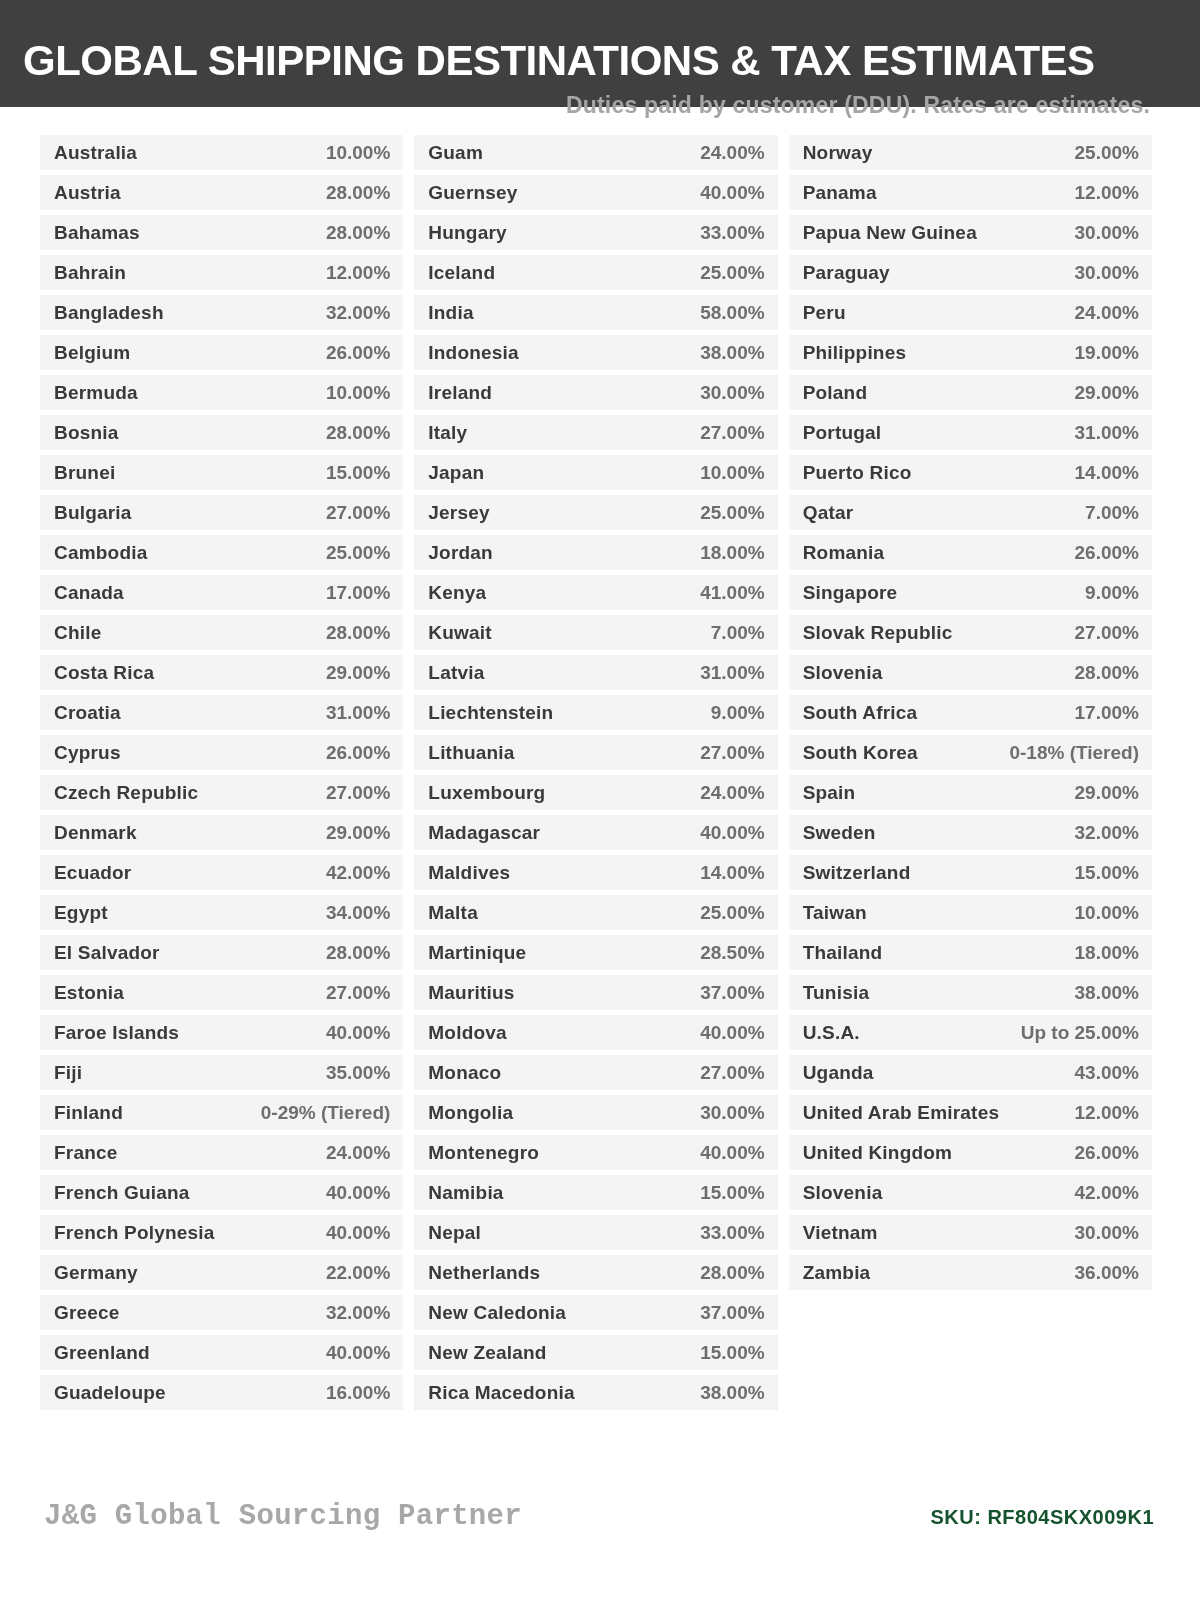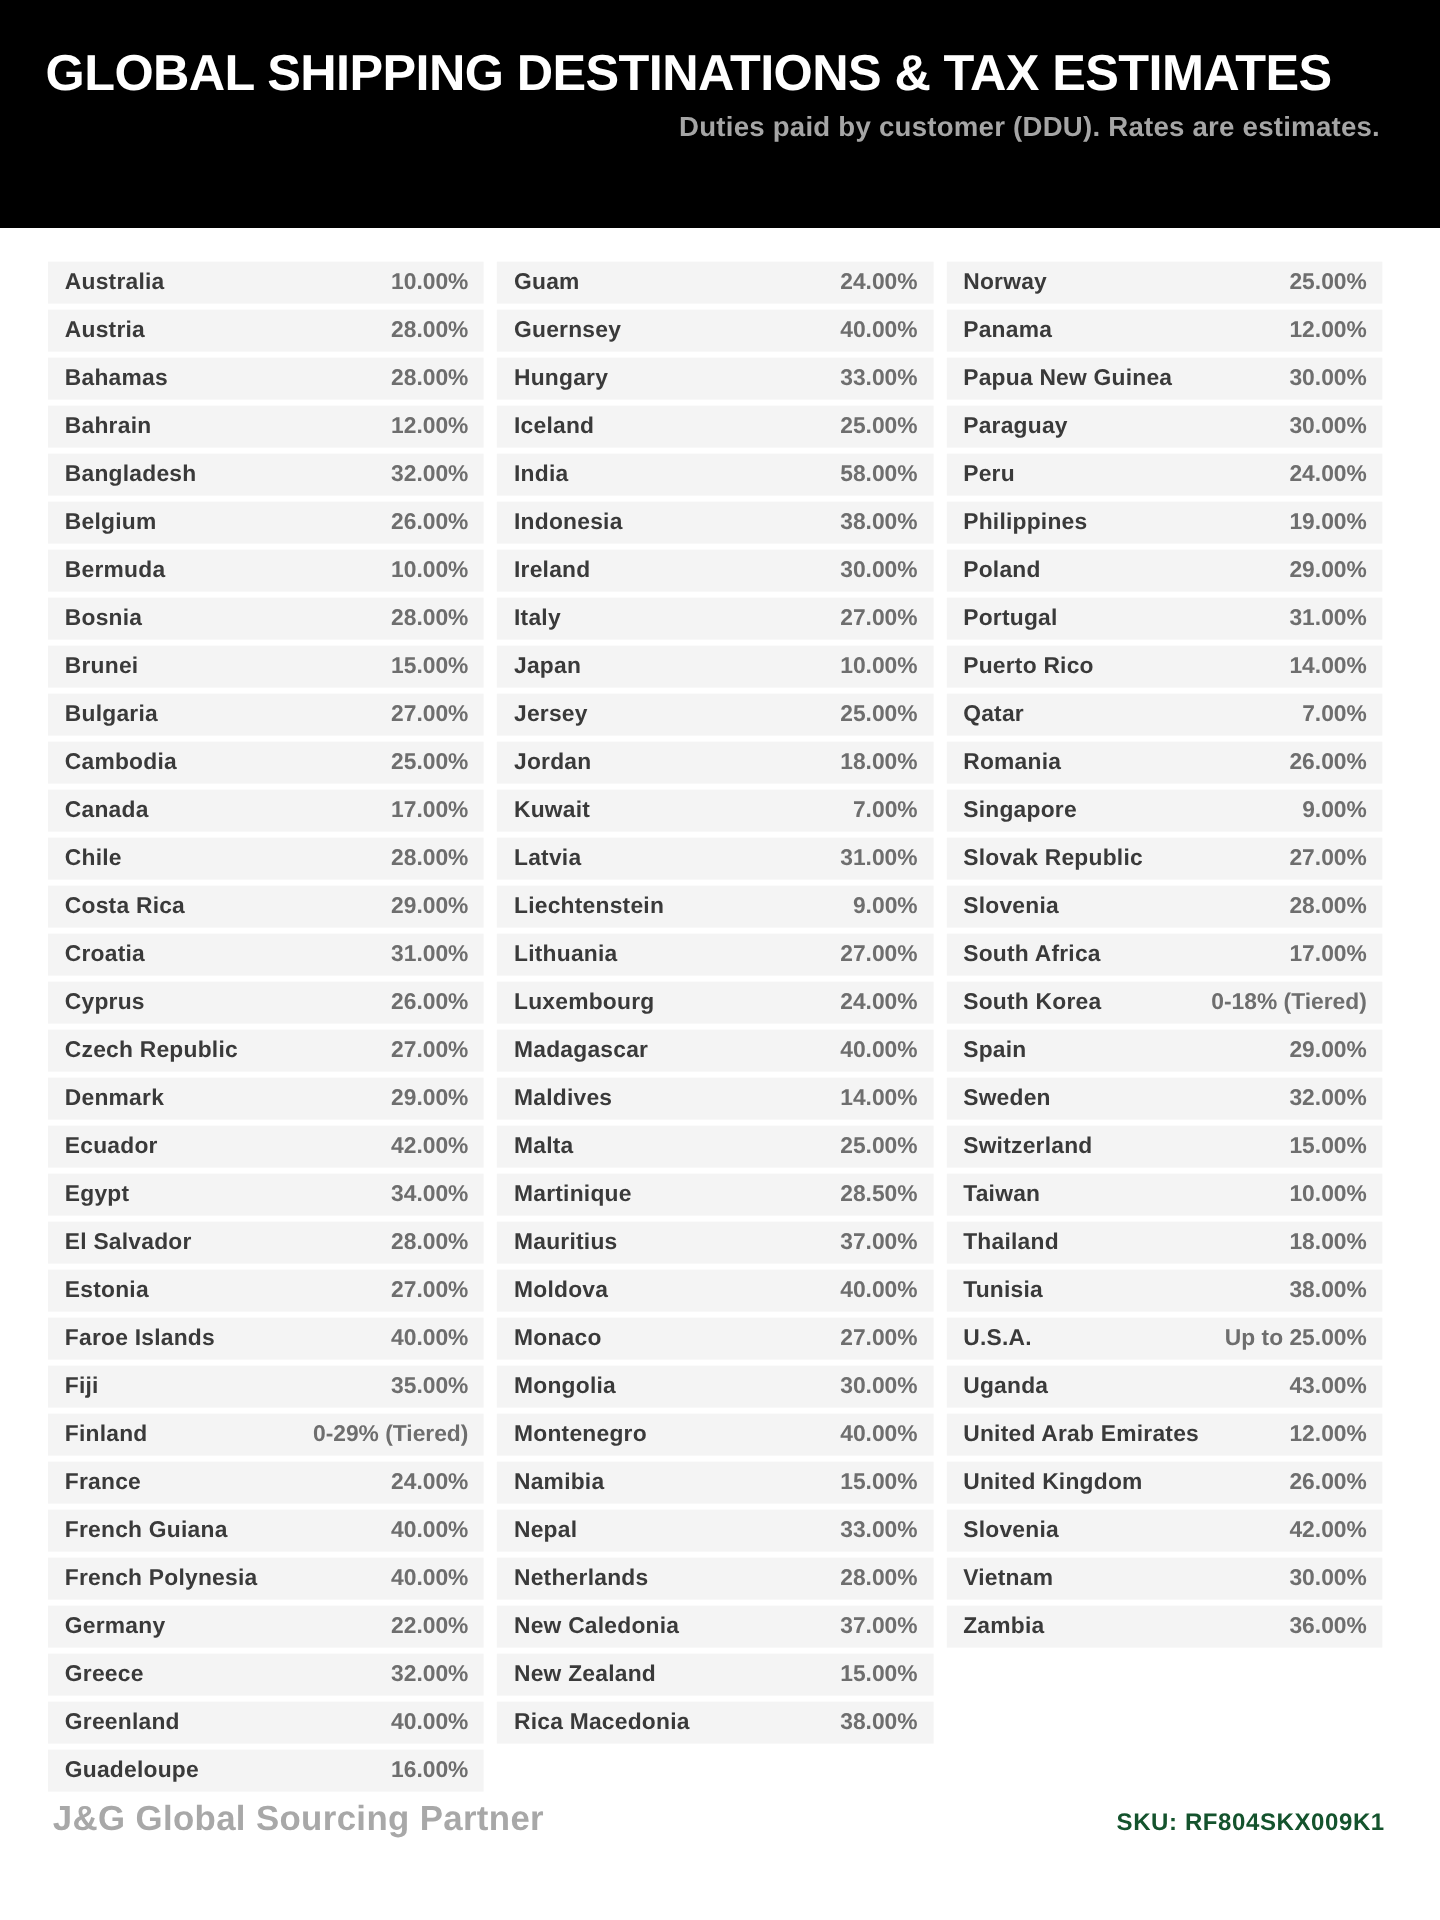--- a/index.html
+++ b/index.html
@@ -6,24 +6,24 @@
     margin: 0;
     padding: 0;
     background: #ffffff;
     width: 1200px;
     height: 1600px;
     position: relative;
     overflow: hidden;
     font-family: "Liberation Sans", sans-serif;
   }
   .header {
-    background: #000000;
+    background: #404040;
     box-sizing: border-box;
-    height: 190px;
-    padding: 40px 50px 0 38px;
+    height: 107px;
+    padding: 40px 50px 0 23px;
   }
   .title {
     color: #ffffff;
     font-size: 42px;
     font-weight: 700;
     line-height: 1.0;
     letter-spacing: -0.5px;
     white-space: nowrap;
   }
   .subtitle {
@@ -73,20 +73,21 @@
     right: 46px;
     display: flex;
     justify-content: space-between;
     align-items: baseline;
   }
   .brand {
     font-size: 29px;
     font-weight: 700;
     color: #a8a8a8;
     letter-spacing: 0.3px;
+    font-family: Liberation Mono, monospace;
   }
   .sku {
     font-size: 20px;
     font-weight: 700;
     color: #14532d;
     letter-spacing: 0.5px;
   }
 </style>
 </head>
 <body>
@@ -266,20 +267,24 @@
       </div>
       <div class="row">
         <span class="country">Jersey</span>
         <span class="rate">25.00%</span>
       </div>
       <div class="row">
         <span class="country">Jordan</span>
         <span class="rate">18.00%</span>
       </div>
       <div class="row">
+        <span class="country">Kenya</span>
+        <span class="rate">41.00%</span>
+      </div>
+      <div class="row">
         <span class="country">Kuwait</span>
         <span class="rate">7.00%</span>
       </div>
       <div class="row">
         <span class="country">Latvia</span>
         <span class="rate">31.00%</span>
       </div>
       <div class="row">
         <span class="country">Liechtenstein</span>
         <span class="rate">9.00%</span>

